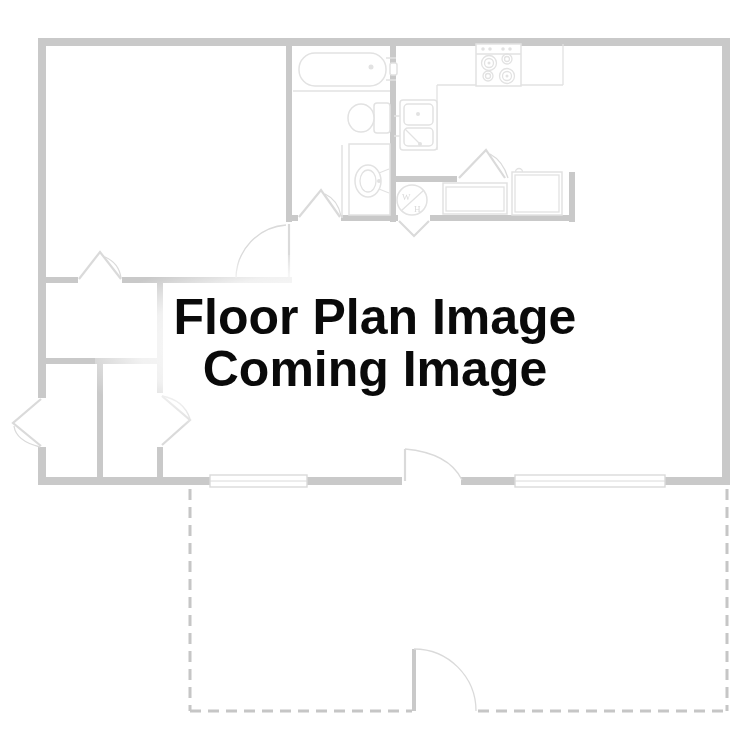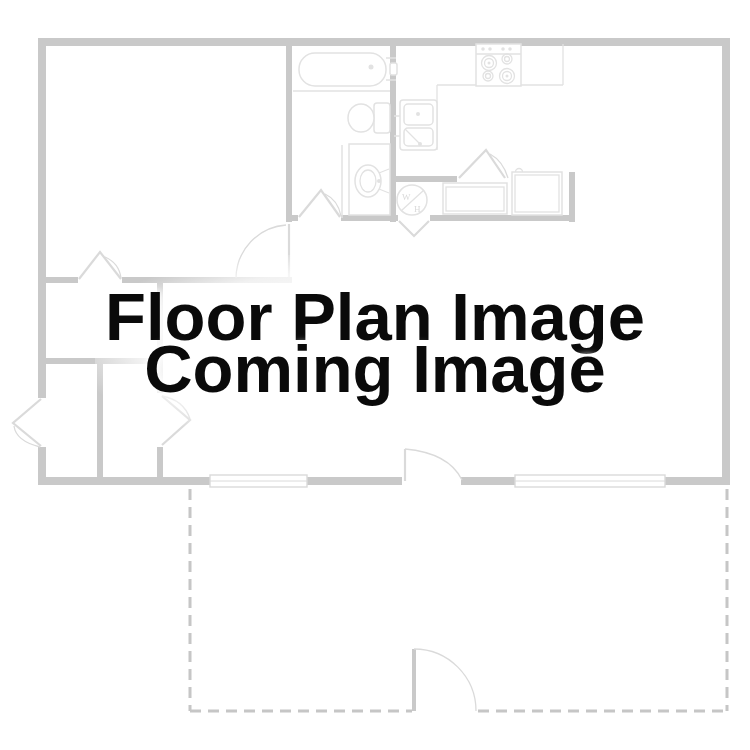--- a/index.html
+++ b/index.html
@@ -29,21 +29,21 @@
 
   .halo {
     position: absolute; left: 95px; top: 255px; width: 560px; height: 185px;
     background: radial-gradient(ellipse at center, rgba(255,255,255,0.97) 38%, rgba(255,255,255,0.75) 60%, rgba(255,255,255,0) 78%);
     pointer-events: none;
   }
   .placeholder-text {
     position: absolute; left: 0; top: 291px; width: 750px;
     text-align: center;
     font-weight: bold;
-    font-size: 67px;
+    font-size: 50px;
     line-height: 52px;
     letter-spacing: 0px;
     color: var(--text, #0a0a0a);
     text-shadow: 0 0 6px #fff, 0 0 10px #fff;
   }
 </style>
 </head>
 <body>
 
 <div class="canvas">

